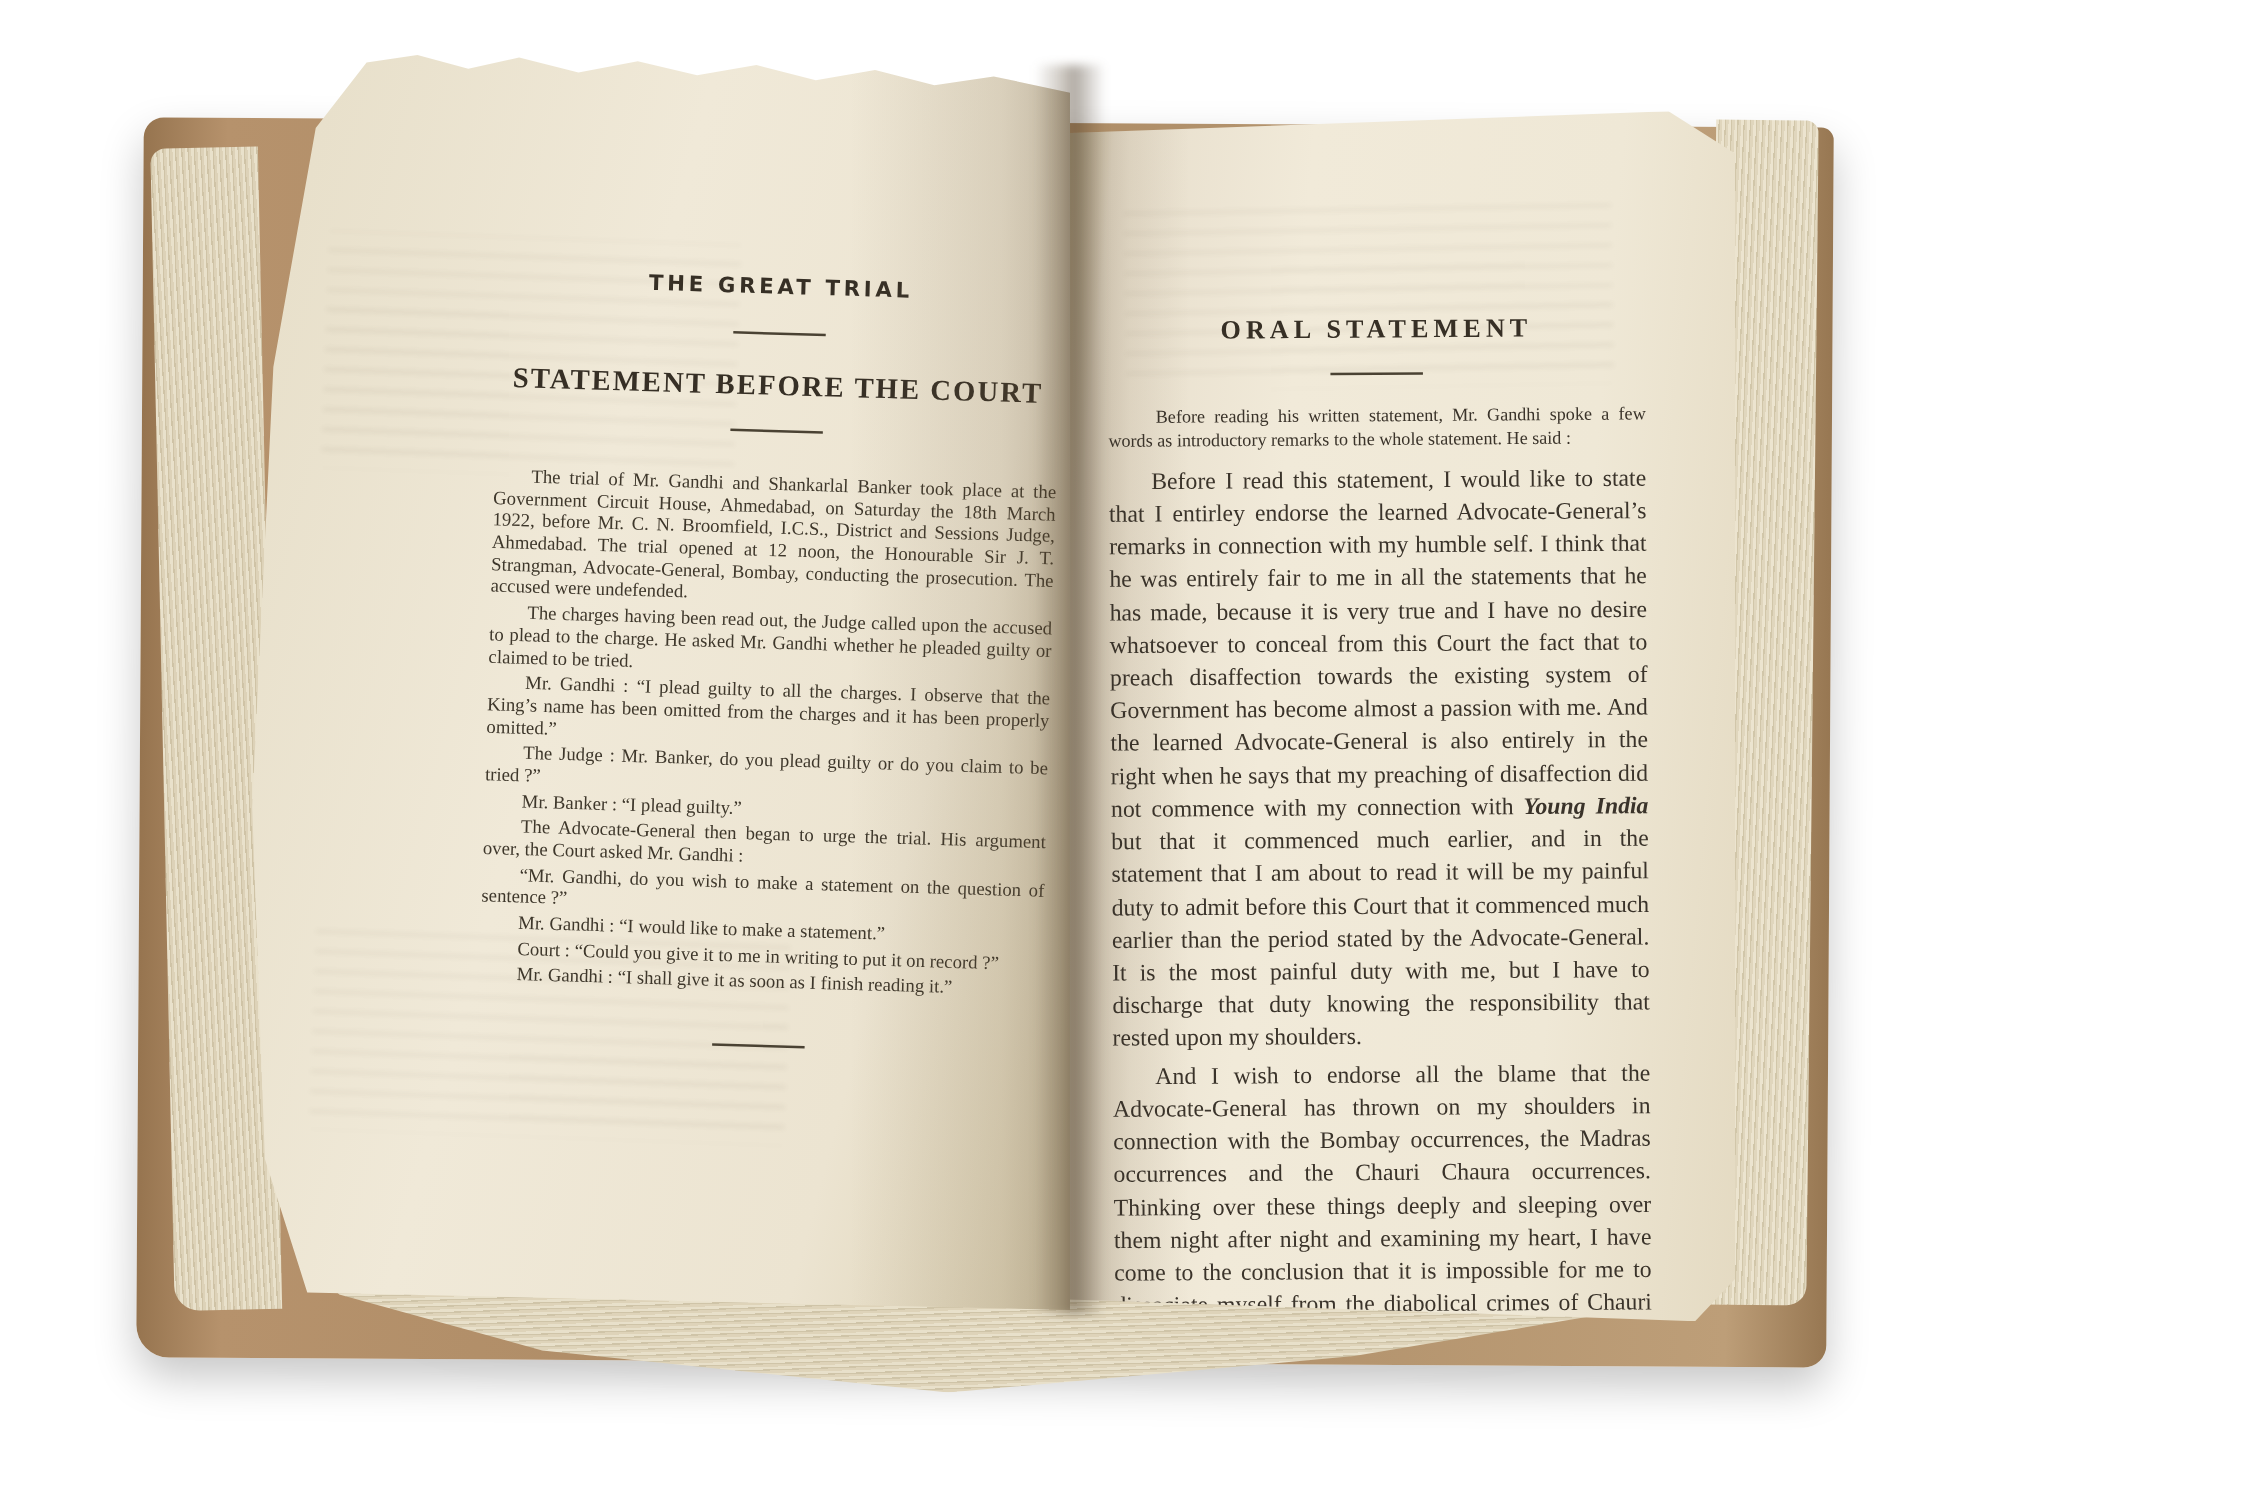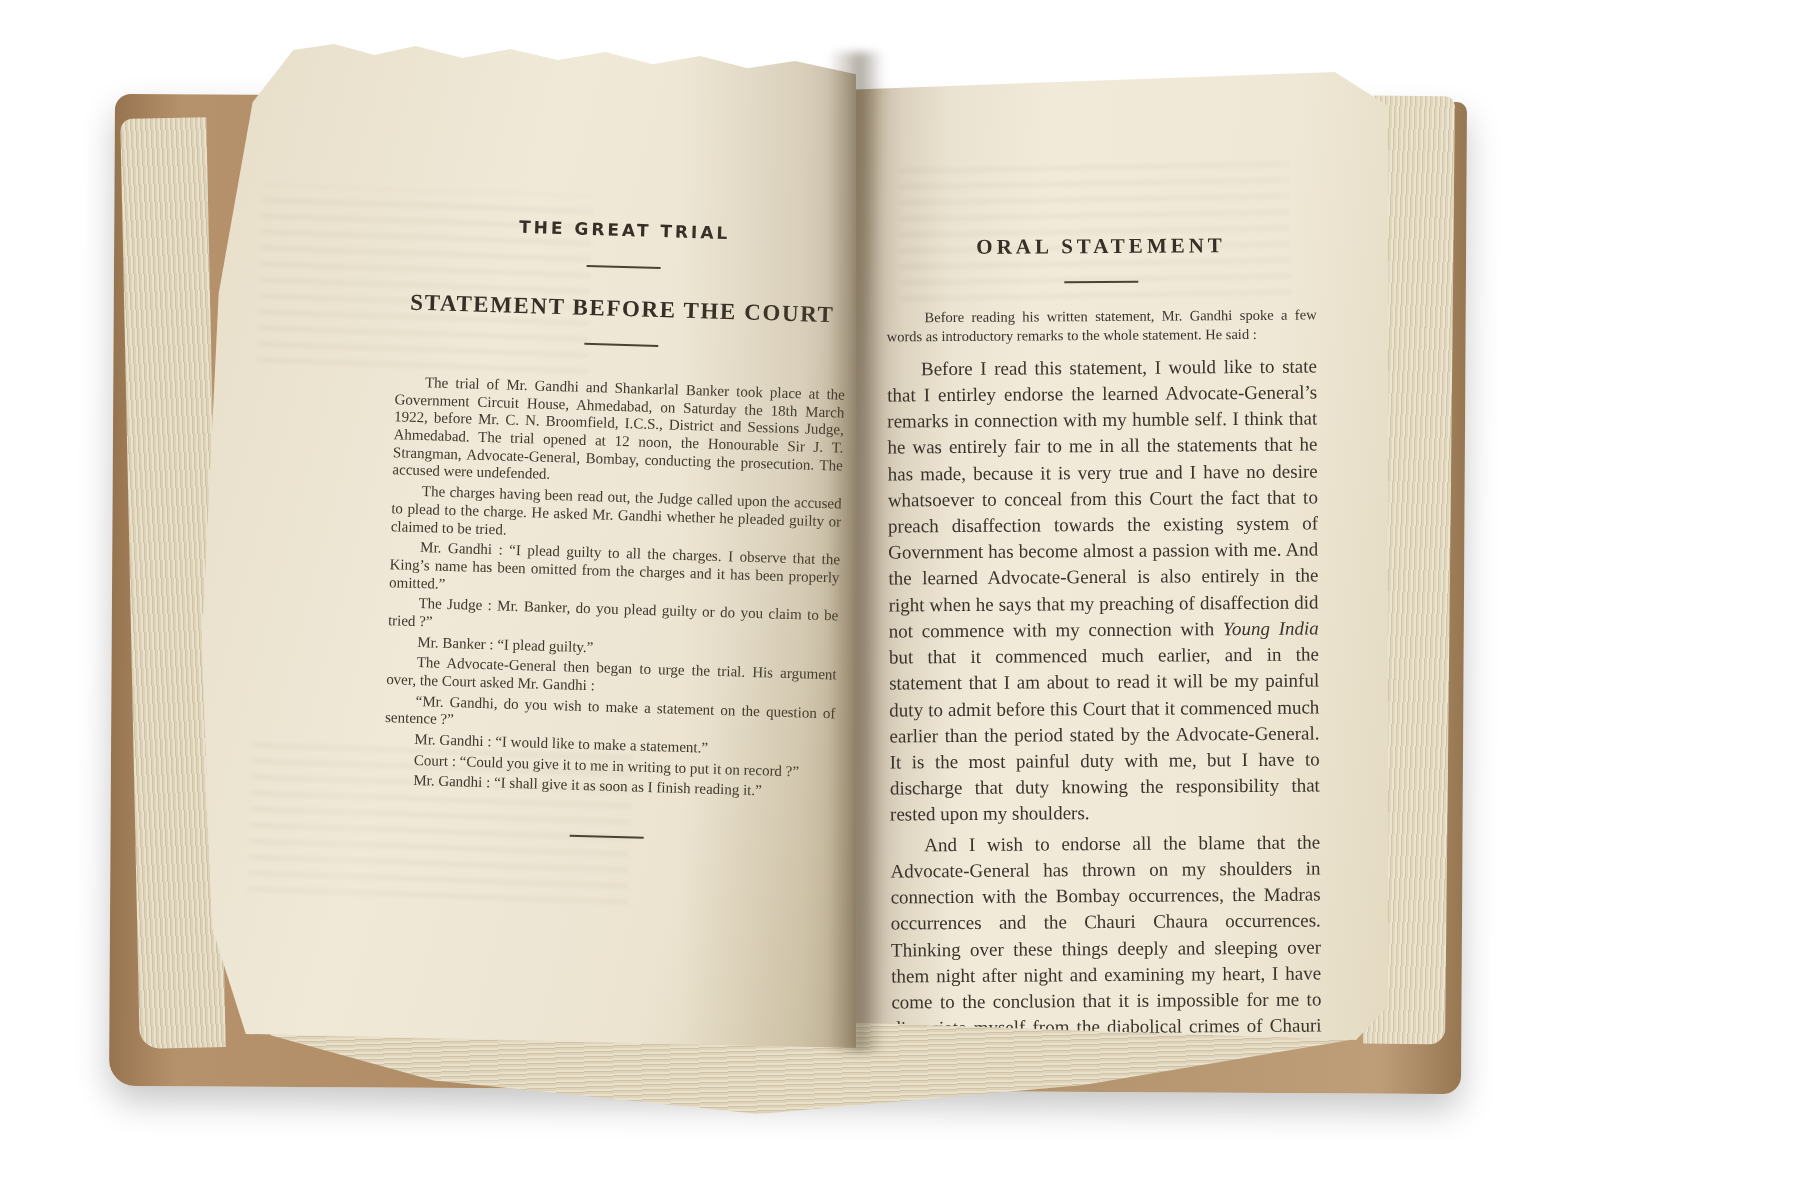--- a/index.html
+++ b/index.html
@@ -49,21 +49,21 @@
   .page-left{
     left:178px;top:42px;width:678px;height:1006px;
     background:linear-gradient(105deg,#d9ceb2 0%,#e8e0cb 10%,#f0e9d8 42%,#ece4d1 76%,#dcd1b4 97%);
     clip-path:polygon(17% .8%,23% .2%,29% 1.3%,35% .4%,42% 1.6%,49% .7%,56% 1.8%,63% 1%,70% 2.2%,77% 1.4%,84% 2.6%,91% 1.9%,100% 3.2%,100% 100%,10% 98.6%,5% 88%,3.5% 60%,6% 25%,11% 6%);
   }
   .page-left::after{ 
     content:"";position:absolute;inset:0;
     background:linear-gradient(90deg,rgba(120,100,70,0) 74%,rgba(115,95,65,.16) 92%,rgba(95,75,48,.30) 100%);
   }
   .page-right{
-    left:856px;top:72px;width:532px;height:968px;
+    left:856px;top:89px;width:532px;height:968px;
     background:linear-gradient(95deg,#d5c8a8 0%,#e7decc 6%,#f1ead9 32%,#efe8d6 72%,#e4dac2 100%);
     clip-path:polygon(0 1.8%,90% 0,100% 3.5%,100% 96.5%,94% 100%,0 98.2%);
   }
   .page-right::before{ 
     content:"";position:absolute;inset:0;
     background:linear-gradient(90deg,rgba(95,75,48,.32) 0%,rgba(115,95,65,.10) 9%,rgba(115,95,65,0) 18%);
   }
   .gutter{
     position:absolute;left:828px;top:52px;width:56px;height:1000px;
     background:linear-gradient(90deg,rgba(80,62,38,0) 0%,rgba(80,62,38,.30) 42%,rgba(55,40,22,.40) 55%,rgba(80,62,38,0) 100%);
@@ -110,21 +110,21 @@
   }
   .end-rule{margin:40px auto 0;}
   .rp-intro{
     font-size:14.5px;line-height:1.3;text-align:justify;text-indent:38px;
     margin:0 0 10px 0;
   }
   .rp-para{
     font-size:19px;line-height:1.38;text-align:justify;text-indent:34px;
     margin:0 0 4px 0;
   }
-  .rp-para i{font-style:italic;}
+  .rp-para i{font-style:italic;font-weight:bold;}
 </style>
 </head>
 <body>
 
 <div class="scene">
 
   <div class="book-shadow"></div>
   <div class="cover"></div>
   <div class="stack-left"></div>
   <div class="stack-right"></div>

